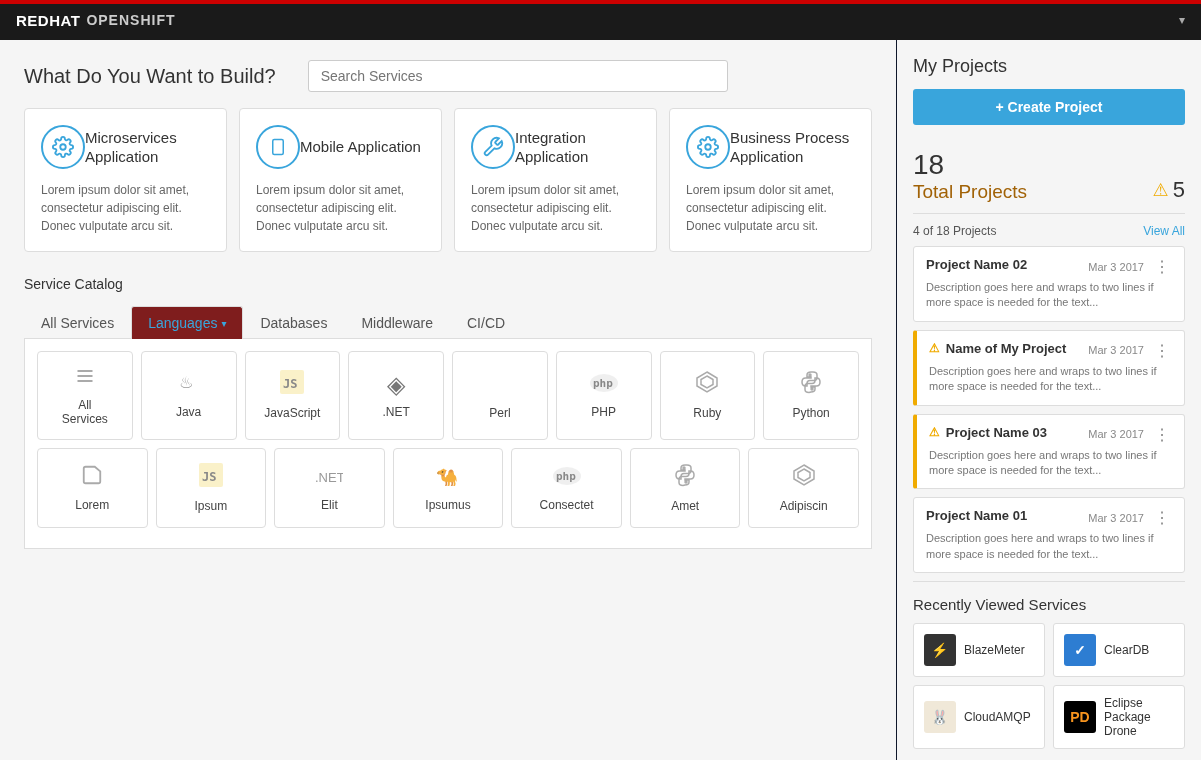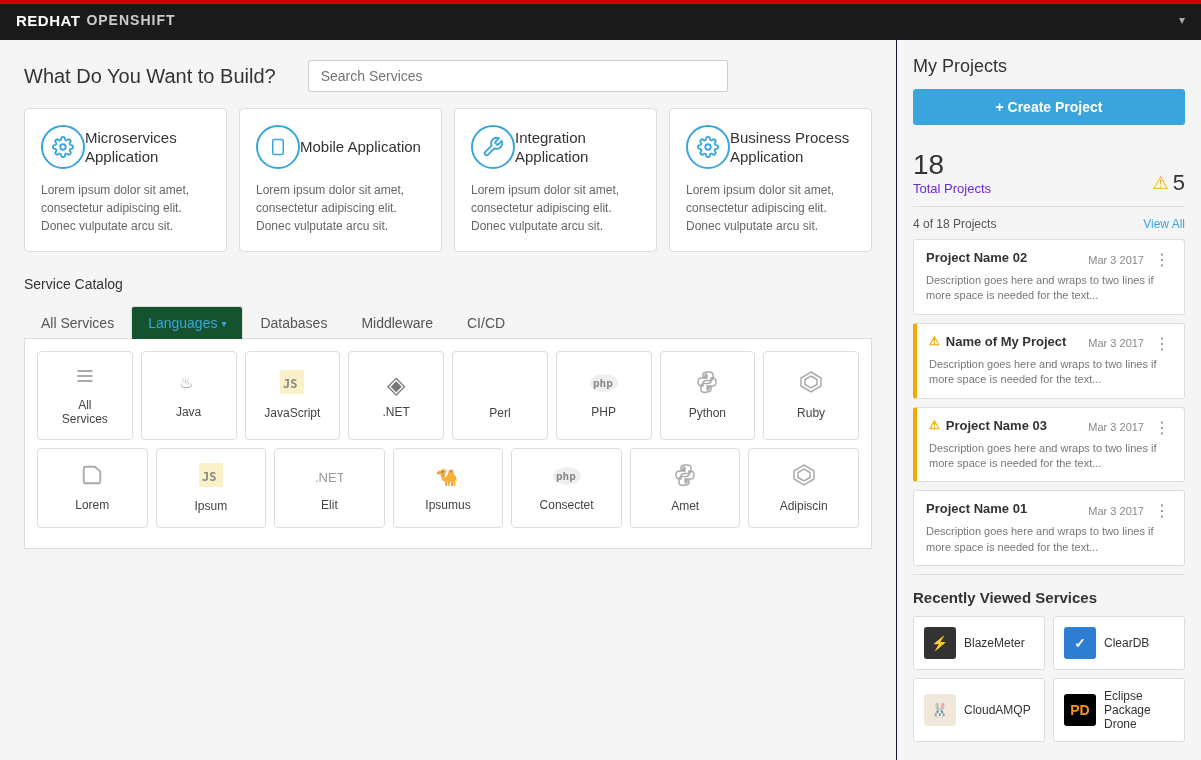--- a/index.html
+++ b/index.html
@@ -153,21 +153,21 @@
       color: #555;
       border: 1px solid transparent;
       border-bottom: none;
       margin-bottom: -1px;
       background: transparent;
     }
     .tab.active {
       color: #39a5dc;
       border-color: #ddd;
       border-bottom-color: white;
-      background: #14532d;
+      background: #7f1d1d;
       border-radius: 3px 3px 0 0;
     }
     .tab-dropdown {
       display: inline-flex;
       align-items: center;
       gap: 4px;
     }
     .tab-chevron { font-size: 10px; }
 
     
@@ -238,22 +238,22 @@
       margin-bottom: 10px;
       padding: 10px 0;
       border-bottom: 1px solid #ddd;
     }
     .total-projects {
       font-size: 28px;
       font-weight: 300;
       color: #333;
     }
     .total-label {
-      font-size: 13px;
-      color: #6d28d9;
+      font-size: 19px;
+      color: #a16207;
     }
     .warning-count {
       display: flex;
       align-items: center;
       gap: 4px;
       font-size: 22px;
       font-weight: 300;
       color: #333;
       margin-left: auto;
     }
@@ -290,21 +290,21 @@
       align-items: center;
       gap: 6px;
     }
     .project-warning-icon { color: #f0ab00; font-size: 12px; }
     .project-date { font-size: 11px; color: #888; }
     .project-menu { color: #888; cursor: pointer; font-size: 16px; padding: 0 4px; }
     .project-desc { font-size: 11px; color: #777; line-height: 1.4; margin-top: 4px; }
 
     .recent-services-title {
       font-size: 15px;
-      font-weight: 700;
+      font-weight: 400;
       color: #333;
       margin: 14px 0 10px;
     }
     .recent-services-grid {
       display: grid;
       grid-template-columns: 1fr 1fr;
       gap: 8px;
     }
     .recent-service-item {
       background: white;
@@ -456,31 +456,31 @@
           </div>
           <div class="service-item">
             <div class="service-item-icon"><svg width="30" height="20" viewBox="0 0 30 20">
                 <ellipse cx="15" cy="10" rx="14" ry="9" fill="#e0e0e0" opacity="0.5"></ellipse>
                 <text x="4" y="14" font-size="11" font-family="monospace" font-weight="bold" fill="#888">php</text>
               </svg></div>
             <div class="service-item-label">PHP</div>
           </div>
           <div class="service-item">
             <div class="service-item-icon"><svg width="24" height="24" viewBox="0 0 24 24" fill="none" stroke="#aaa" stroke-width="1.5">
+                <polygon points="12,2 22,8 22,16 12,22 2,16 2,8"></polygon>
+                <polygon points="12,6 18,9.5 18,14.5 12,18 6,14.5 6,9.5"></polygon>
+              </svg></div>
+            <div class="service-item-label">Ruby</div>
+          </div>
+          <div class="service-item">
+            <div class="service-item-icon"><svg width="24" height="24" viewBox="0 0 24 24" fill="none" stroke="#aaa" stroke-width="1.5">
                 <path d="M12 2C8.5 2 8 3.5 8 5v2h4v1H6.5C4.6 8 3 9.3 3 12s1.6 4 3.5 4H8v-2.5c0-2 1-3 3-3h4c2 0 3-1 3-3V5c0-2-1-3-4-3zm-1 2c.6 0 1 .4 1 1s-.4 1-1 1-1-.4-1-1 .4-1 1-1z"></path>
                 <path d="M12 22c3.5 0 4-1.5 4-3v-2h-4v-1h5.5c1.9 0 3.5-1.3 3.5-4s-1.6-4-3.5-4H16v2.5c0 2-1 3-3 3H9c-2 0-3 1-3 3v3c0 2 1 3 4 3zm1-2c-.6 0-1-.4-1-1s.4-1 1-1 1 .4 1 1-.4 1-1 1z"></path>
               </svg></div>
             <div class="service-item-label">Python</div>
-          </div>
-          <div class="service-item">
-            <div class="service-item-icon"><svg width="24" height="24" viewBox="0 0 24 24" fill="none" stroke="#aaa" stroke-width="1.5">
-                <polygon points="12,2 22,8 22,16 12,22 2,16 2,8"></polygon>
-                <polygon points="12,6 18,9.5 18,14.5 12,18 6,14.5 6,9.5"></polygon>
-              </svg></div>
-            <div class="service-item-label">Ruby</div>
           </div>
         </div>
       <div class="service-grid" style="grid-template-columns: repeat(7,1fr);" id="service-grid-row2">
       <div class="service-item">
             <div class="service-item-icon"><svg width="22" height="22" viewBox="0 0 24 24" fill="none" stroke="#aaa" stroke-width="2">
                 <path d="M8 3H5a2 2 0 0 0-2 2v14a2 2 0 0 0 2 2h14a2 2 0 0 0 2-2V8l-6-5z"></path>
               </svg></div>
             <div class="service-item-label">Lorem</div>
           </div>
           <div class="service-item">

